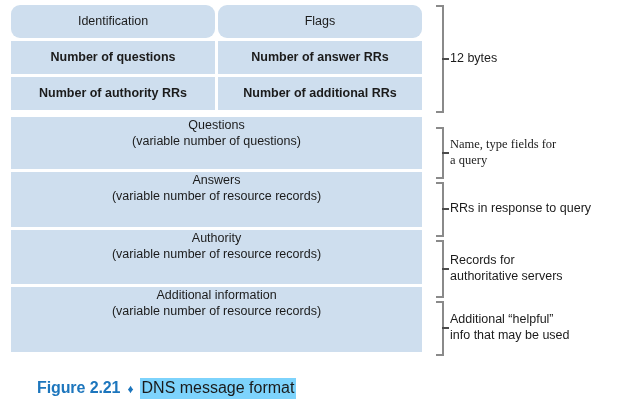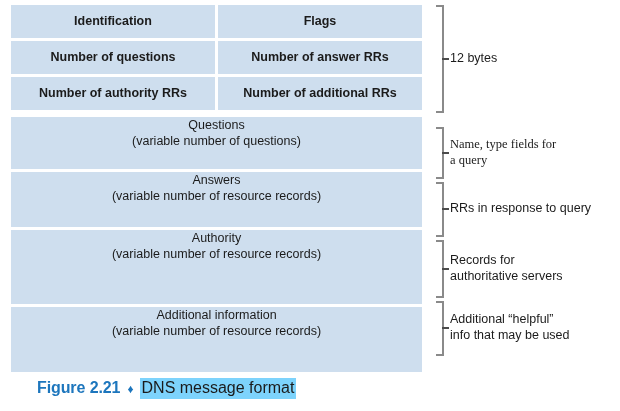--- a/index.html
+++ b/index.html
@@ -42,21 +42,21 @@
     flex: 1 1 0;
     height: 33px;
     display: flex;
     align-items: center;
     justify-content: center;
     font-size: 12.5px;
     line-height: 1.15;
     text-align: center;
     color: #1b1b1b;
   }
-  .cell.light { font-weight: 700; }
+  .cell.light { font-weight: 400; border-radius: 9px; }
   .cell.semi  { font-weight: 700; }
 
   .spacer { height: 4px; }
 
   .sec {
     background: #cedeee;
     width: 100%;
     display: flex;
     flex-direction: column;
     align-items: center;
@@ -64,21 +64,21 @@
     font-size: 12.5px;
     line-height: 1.28;
     margin-bottom: 3px;
     box-sizing: border-box;
   }
   .sec .l1 { font-weight: 400; }
   .sec .l2 { font-weight: 400; }
 
   .sec-questions  { height: 52px; }
   .sec-answers    { height: 55px; }
-  .sec-authority  { height: 74px; }
+  .sec-authority  { height: 54px; }
   .sec-additional { height: 65px; }
 
   
   .anno {
     position: absolute;
     left: 436px;
   }
   .bracket {
     position: absolute;
     left: 0;

